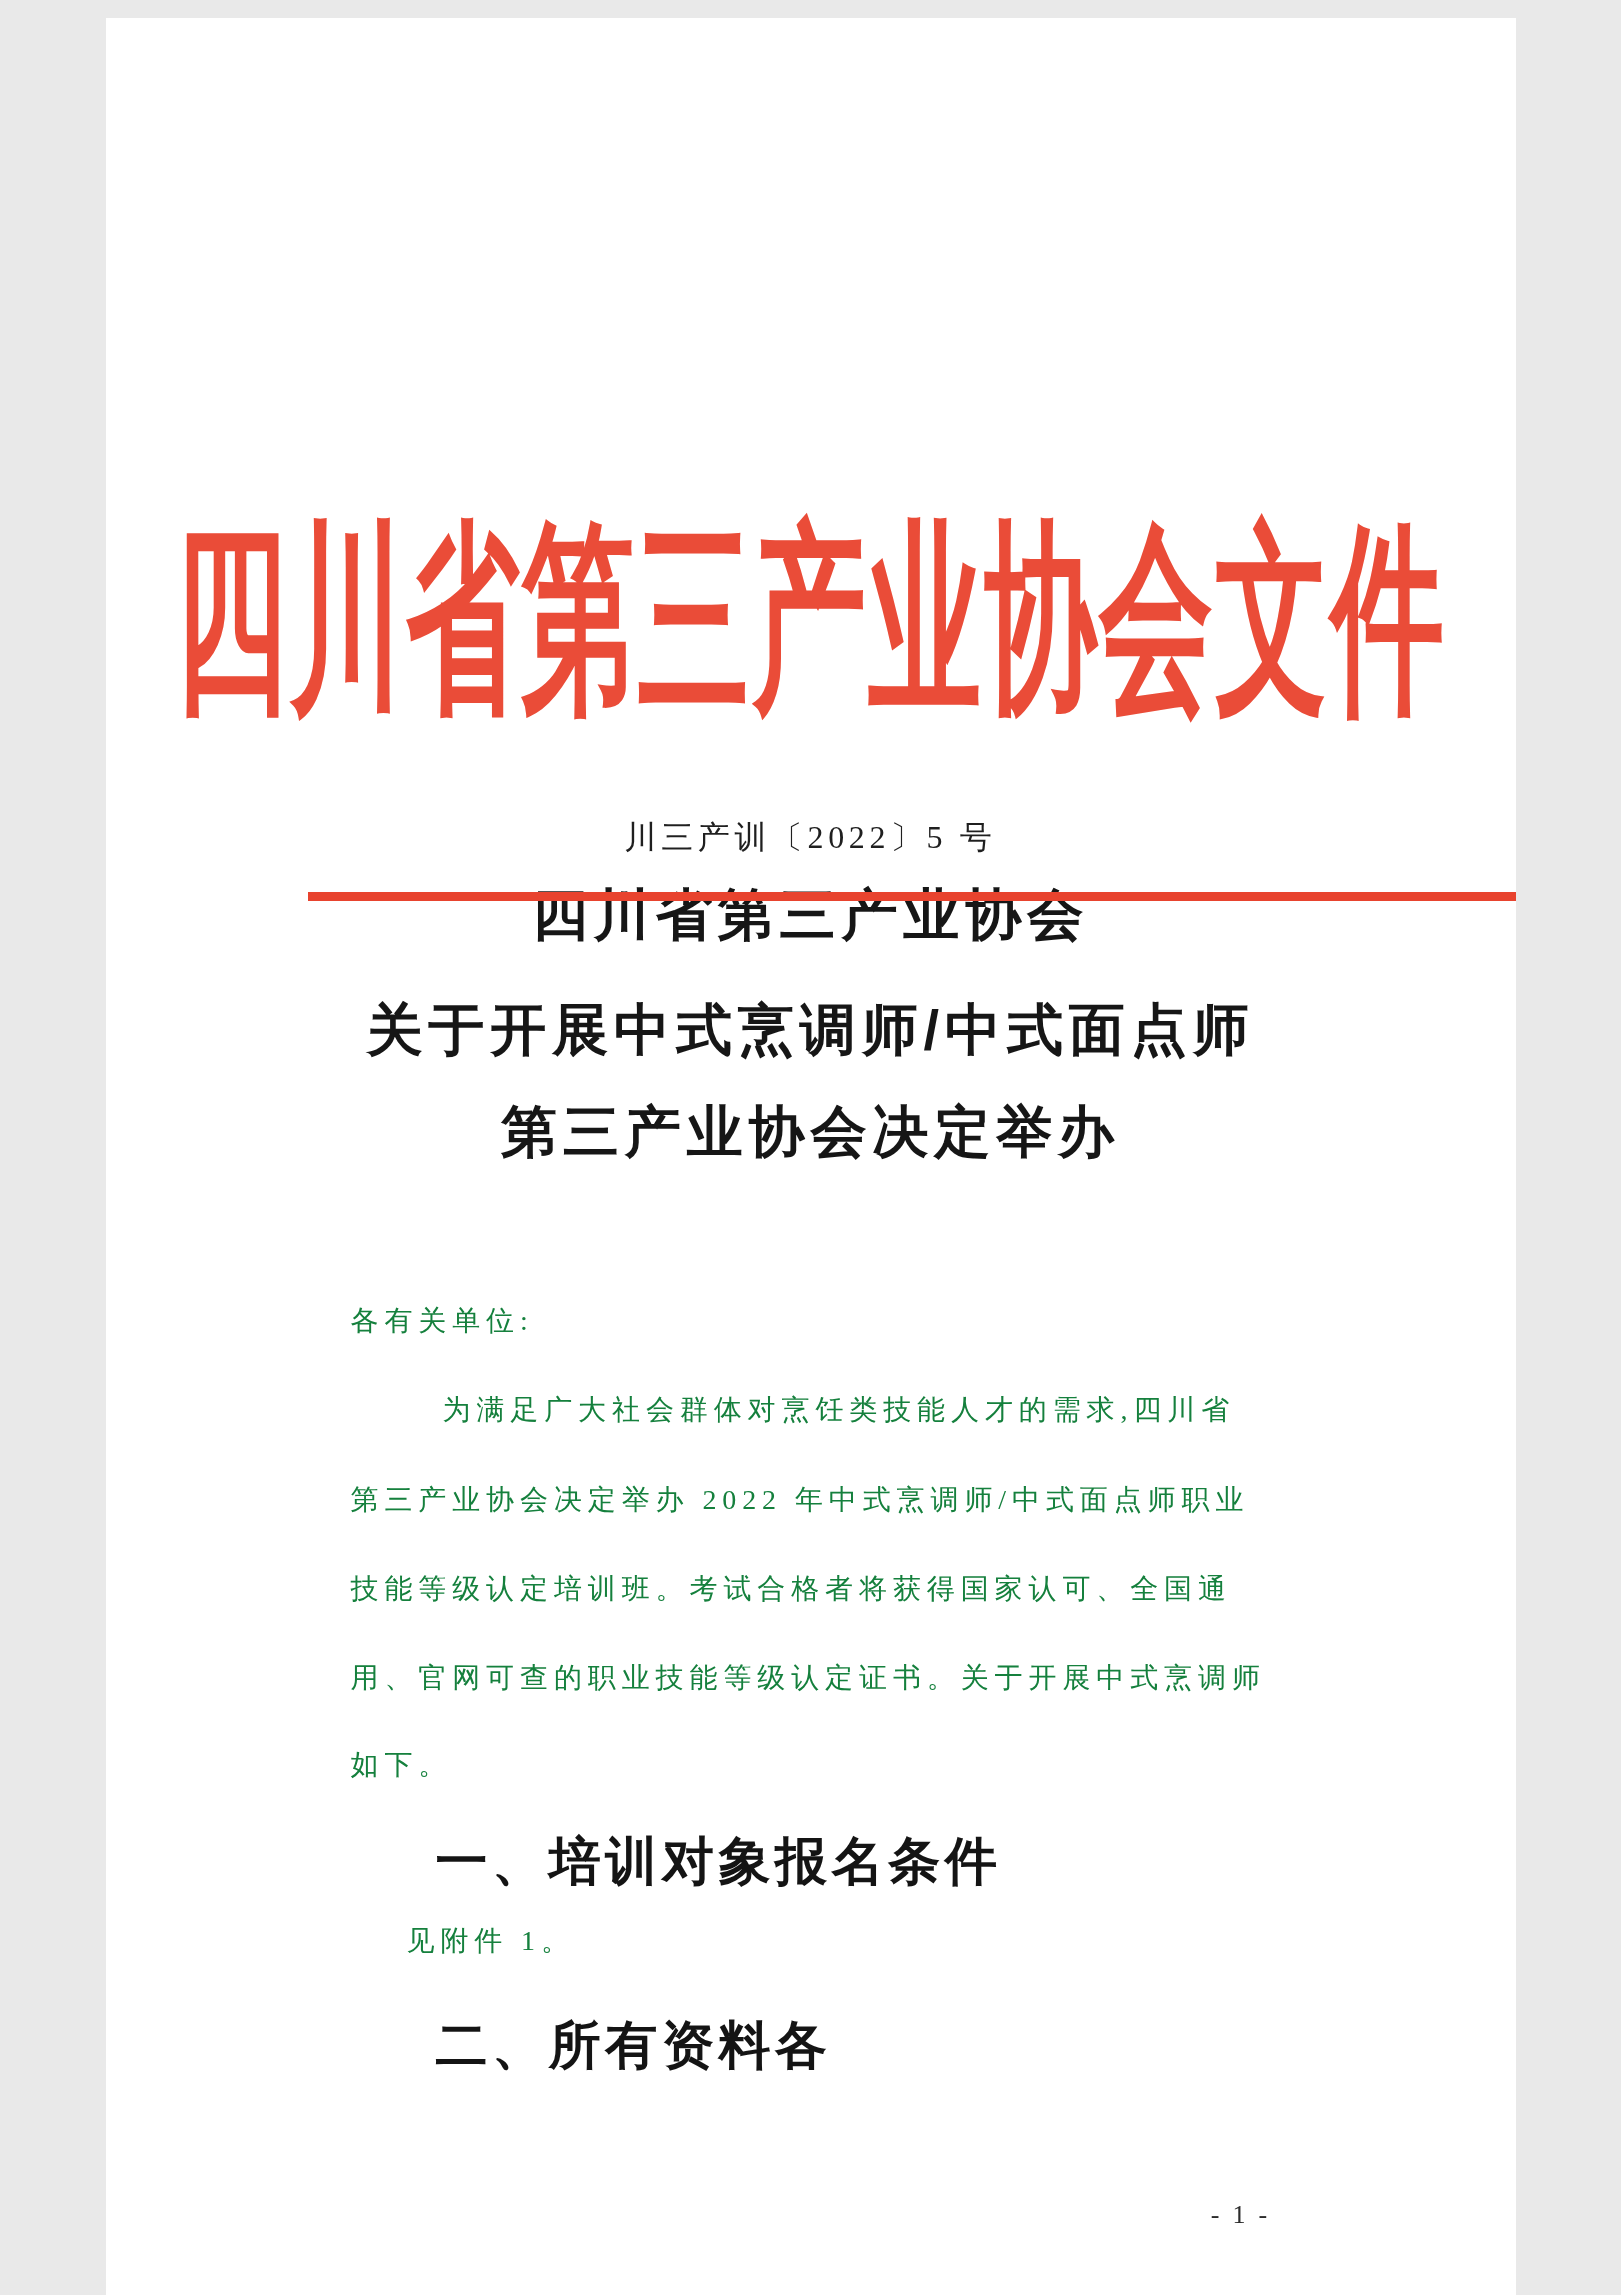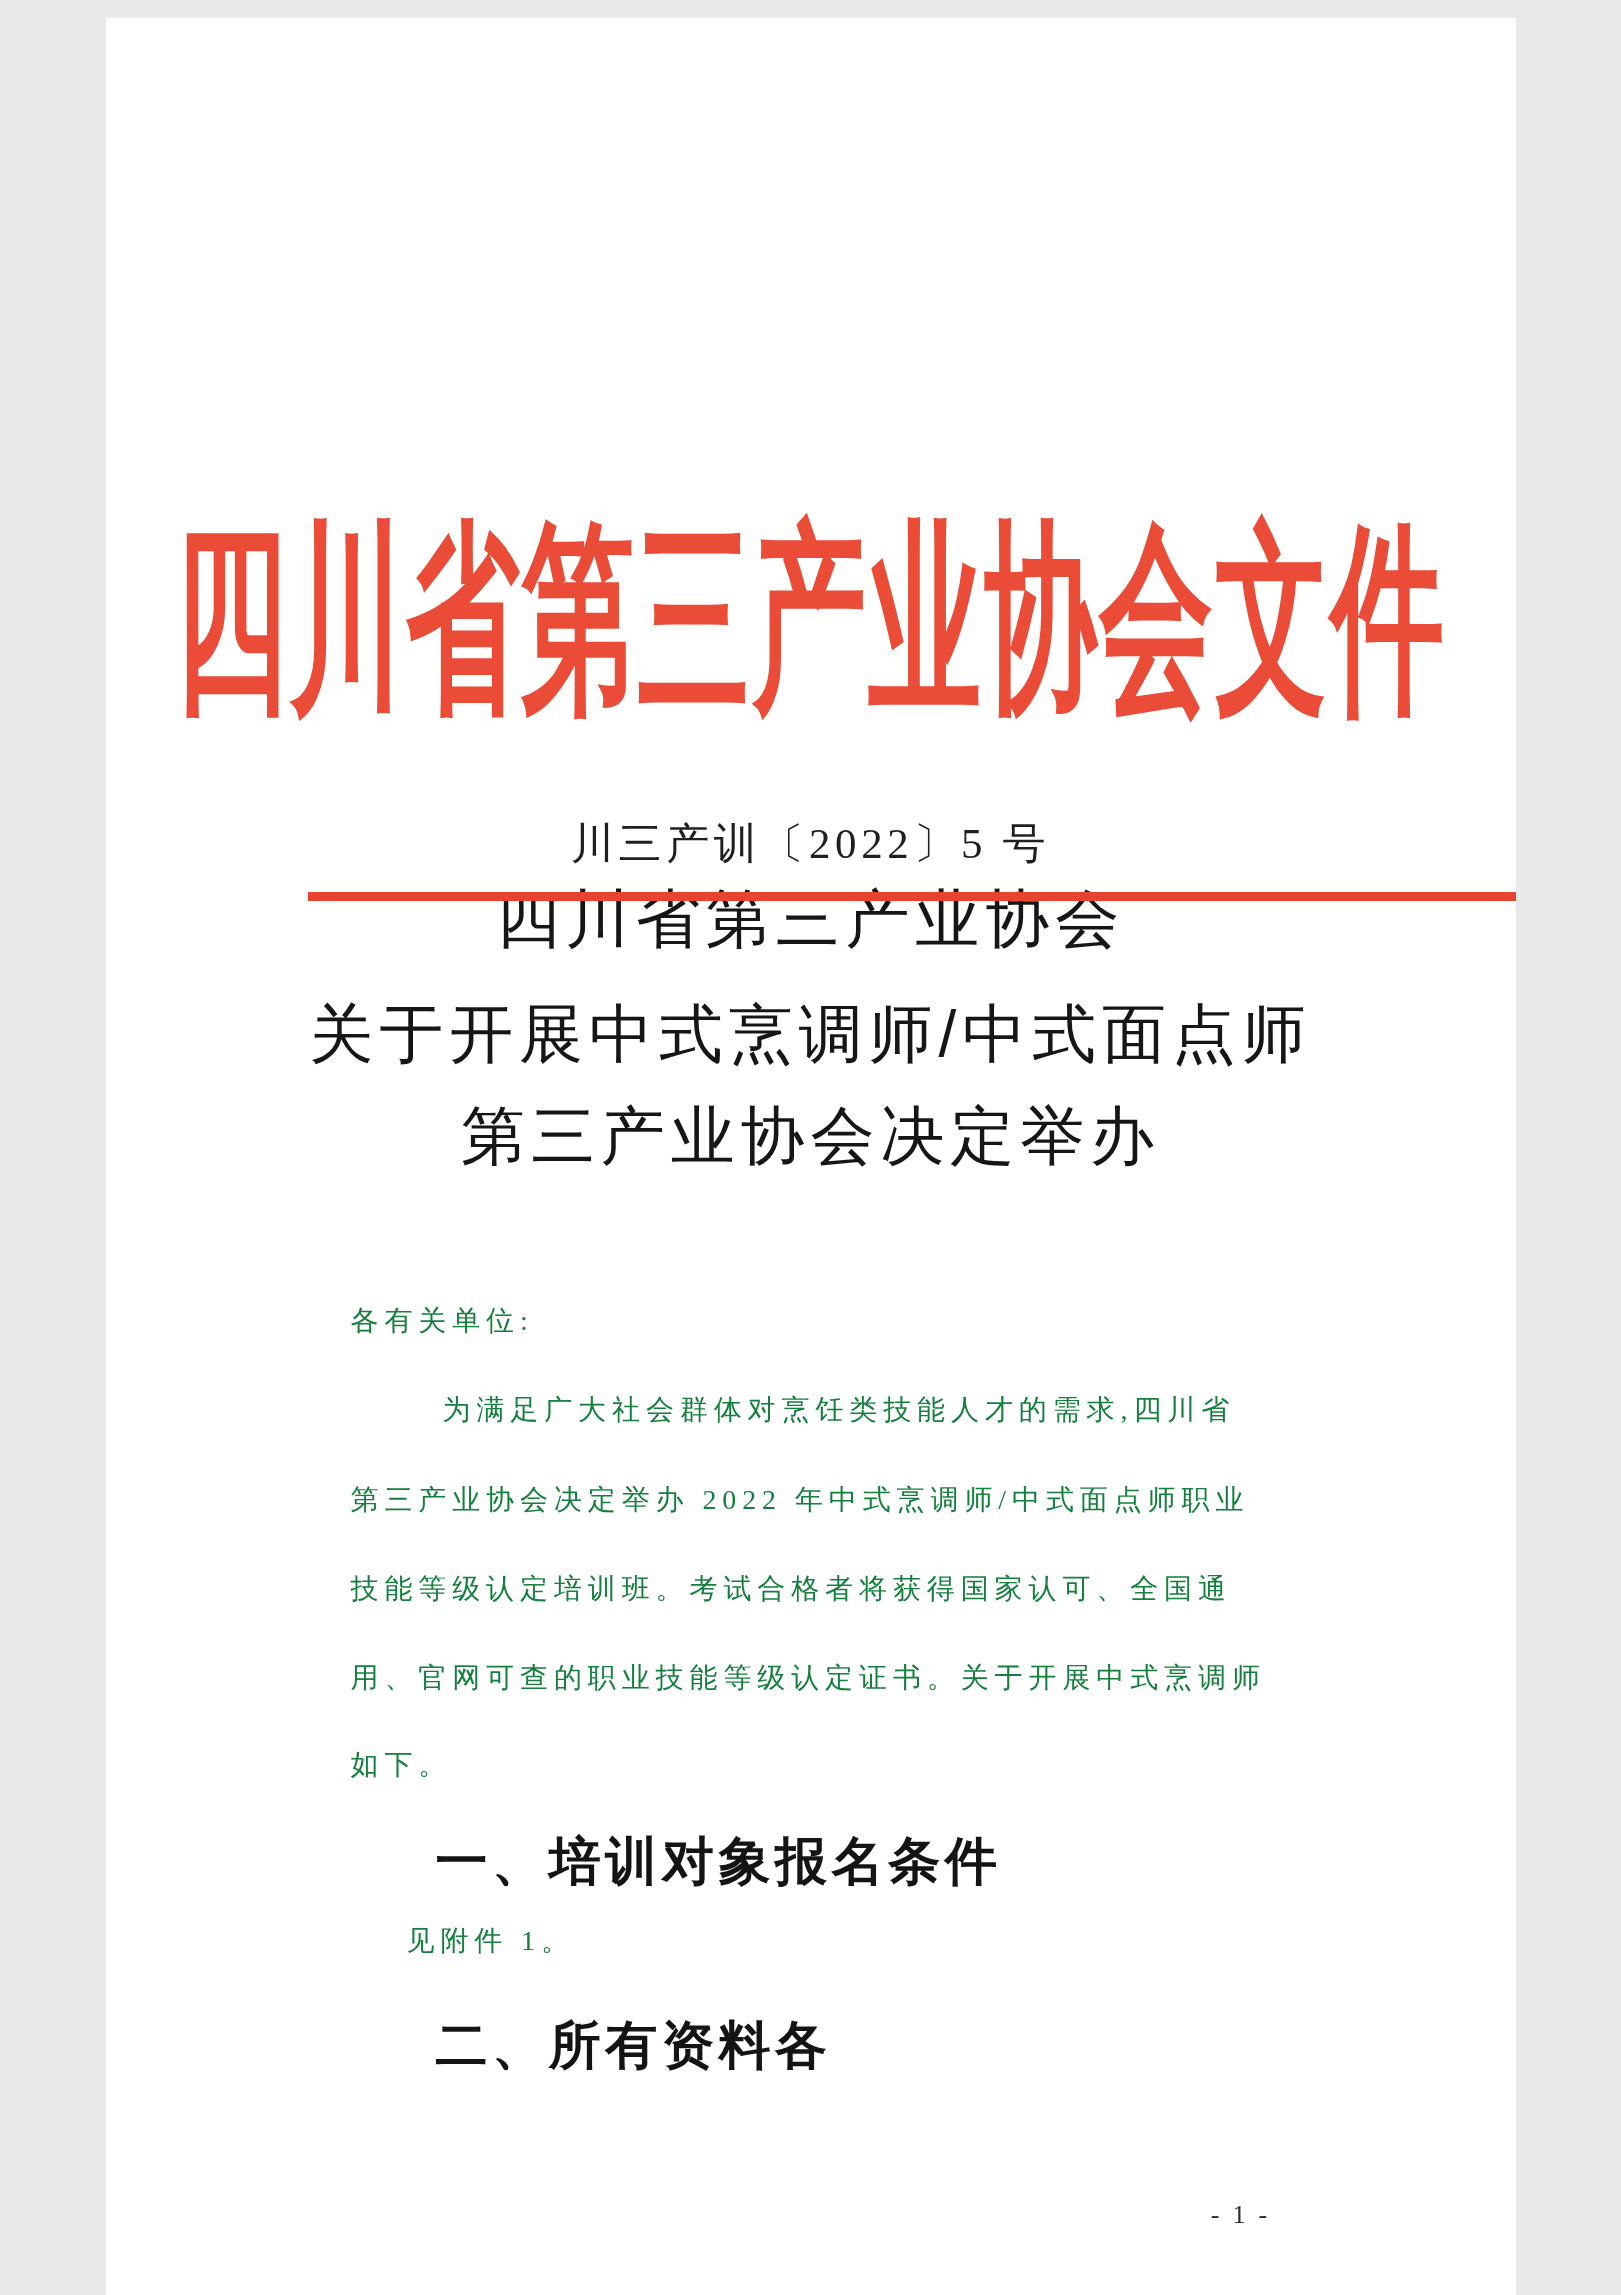--- a/index.html
+++ b/index.html
@@ -34,21 +34,21 @@
     line-height: 1;
   }
 
   
   .doc-number {
     position: absolute;
     top: 801px;
     left: 0;
     width: 100%;
     text-align: center;
-    font-size: 43px;
+    font-size: 32px;
     letter-spacing: 4.6px;
     color: #1f1f1f;
     line-height: 1.15;
   }
 
   
   .red-line {
     position: absolute;
     top: 874px;
     left: 202px;
@@ -57,22 +57,22 @@
     z-index: 3;
   }
 
   
   .doc-title {
     position: absolute;
     left: 0;
     width: 100%;
     text-align: center;
     font-family: "Liberation Sans", "DejaVu Sans", sans-serif;
-    font-weight: 400;
-    font-size: 64px;
+    font-weight: 700;
+    font-size: 56px;
     letter-spacing: 5.9px;
     color: #161616;
     line-height: 1;
     white-space: nowrap;
   }
   .doc-title.l1 { top: 869px; z-index: 1; }
   .doc-title.l2 { top: 984px; }
   .doc-title.l3 { top: 1086px; }
 
   

